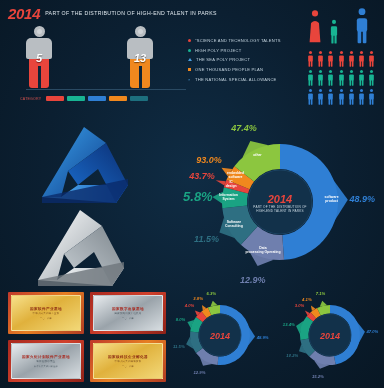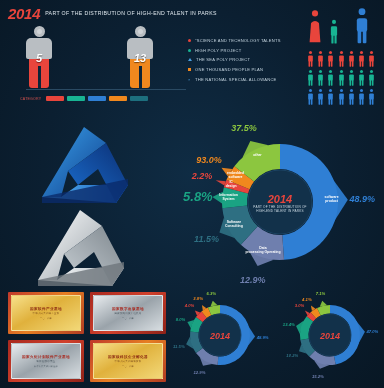--- a/index.html
+++ b/index.html
@@ -237,25 +237,25 @@
   </div>
   <div id="main-donut-labels">
       <div class="pct" style="left: 186.311px; top: 77.1544px; transform: translate(-50%, -50%); font-size: 9px; color: rgb(47, 127, 212);">48.9%</div>
       <div class="seglbl" style="left: 155.589px; top: 78.2165px; transform: translate(-50%, -50%);">software<br>product</div>
       <div class="pct" style="left: 76.8331px; top: 157.75px; transform: translate(-50%, -50%); font-size: 9px; color: rgb(111, 127, 174);">12.9%</div>
       <div class="seglbl" style="left: 86.9729px; top: 128.731px; transform: translate(-50%, -50%);">Data<br>processing Operating</div>
       <div class="pct" style="left: 30.4996px; top: 117.16px; transform: translate(-50%, -50%); font-size: 9px; color: rgb(46, 111, 130);">11.5%</div>
       <div class="seglbl" style="left: 57.9328px; top: 103.29px; transform: translate(-50%, -50%);">Software<br>Consulting</div>
       <div class="pct" style="left: 21.874px; top: 73.7961px; transform: translate(-50%, -50%); font-size: 13px; color: rgb(26, 163, 131);">5.8%</div>
       <div class="seglbl" style="left: 52.5267px; top: 76.1116px; transform: translate(-50%, -50%);">Information<br>System</div>
-      <div class="pct" style="left: 25.997px; top: 53.5671px; transform: translate(-50%, -50%); font-size: 9px; color: rgb(232, 69, 60);">2.2%</div>
+      <div class="pct" style="left: 25.997px; top: 53.5671px; transform: translate(-50%, -50%); font-size: 9px; color: rgb(232, 69, 60);">43.7%</div>
       <div class="seglbl" style="left: 55.1108px; top: 63.4329px; transform: translate(-50%, -50%);">IC<br>design</div>
       <div class="pct" style="left: 32.9779px; top: 38.2983px; transform: translate(-50%, -50%); font-size: 9px; color: rgb(240, 136, 30);">93.0%</div>
       <div class="seglbl" style="left: 59.4862px; top: 53.863px; transform: translate(-50%, -50%);">embedded<br>software</div>
-      <div class="pct" style="left: 67.9991px; top: 5.92498px; transform: translate(-50%, -50%); font-size: 9px; color: rgb(140, 198, 63);">37.5%</div>
+      <div class="pct" style="left: 67.9991px; top: 5.92498px; transform: translate(-50%, -50%); font-size: 9px; color: rgb(140, 198, 63);">47.4%</div>
       <div class="seglbl" style="left: 81.4361px; top: 33.5727px; transform: translate(-50%, -50%);">other</div>
     </div>
 </div>
 
 <div class="donut-wrap" id="small-donut-left" style="left:166px;top:282px;width:108px;height:106px;">
   <svg width="108" height="106" viewBox="0 0 108 106" style="position:absolute;left:0;top:0;">
     <g id="sdl-slices">
         <path d="M73.52172627364516,30.220575000740848 L89.07259775831037,54.38668182499169 L71.66231802179401,77.24958808097595 Z" fill="#2f7fd4" opacity=".92"></path>
         <path d="M54,23 A30,30 0 1 1 51.63145426416864,82.90635369110174 L52.30254222265419,74.43288681195625 A21.5,21.5 0 1 0 54,31.5 Z" fill="#2f7fd4"></path>
         <path d="M46.11525912339849,81.94530810526723 L37.053993684150846,83.73829647106685 L33.73302215518149,75.11898752288711 Z" fill="#6f7fae" opacity=".92"></path>

